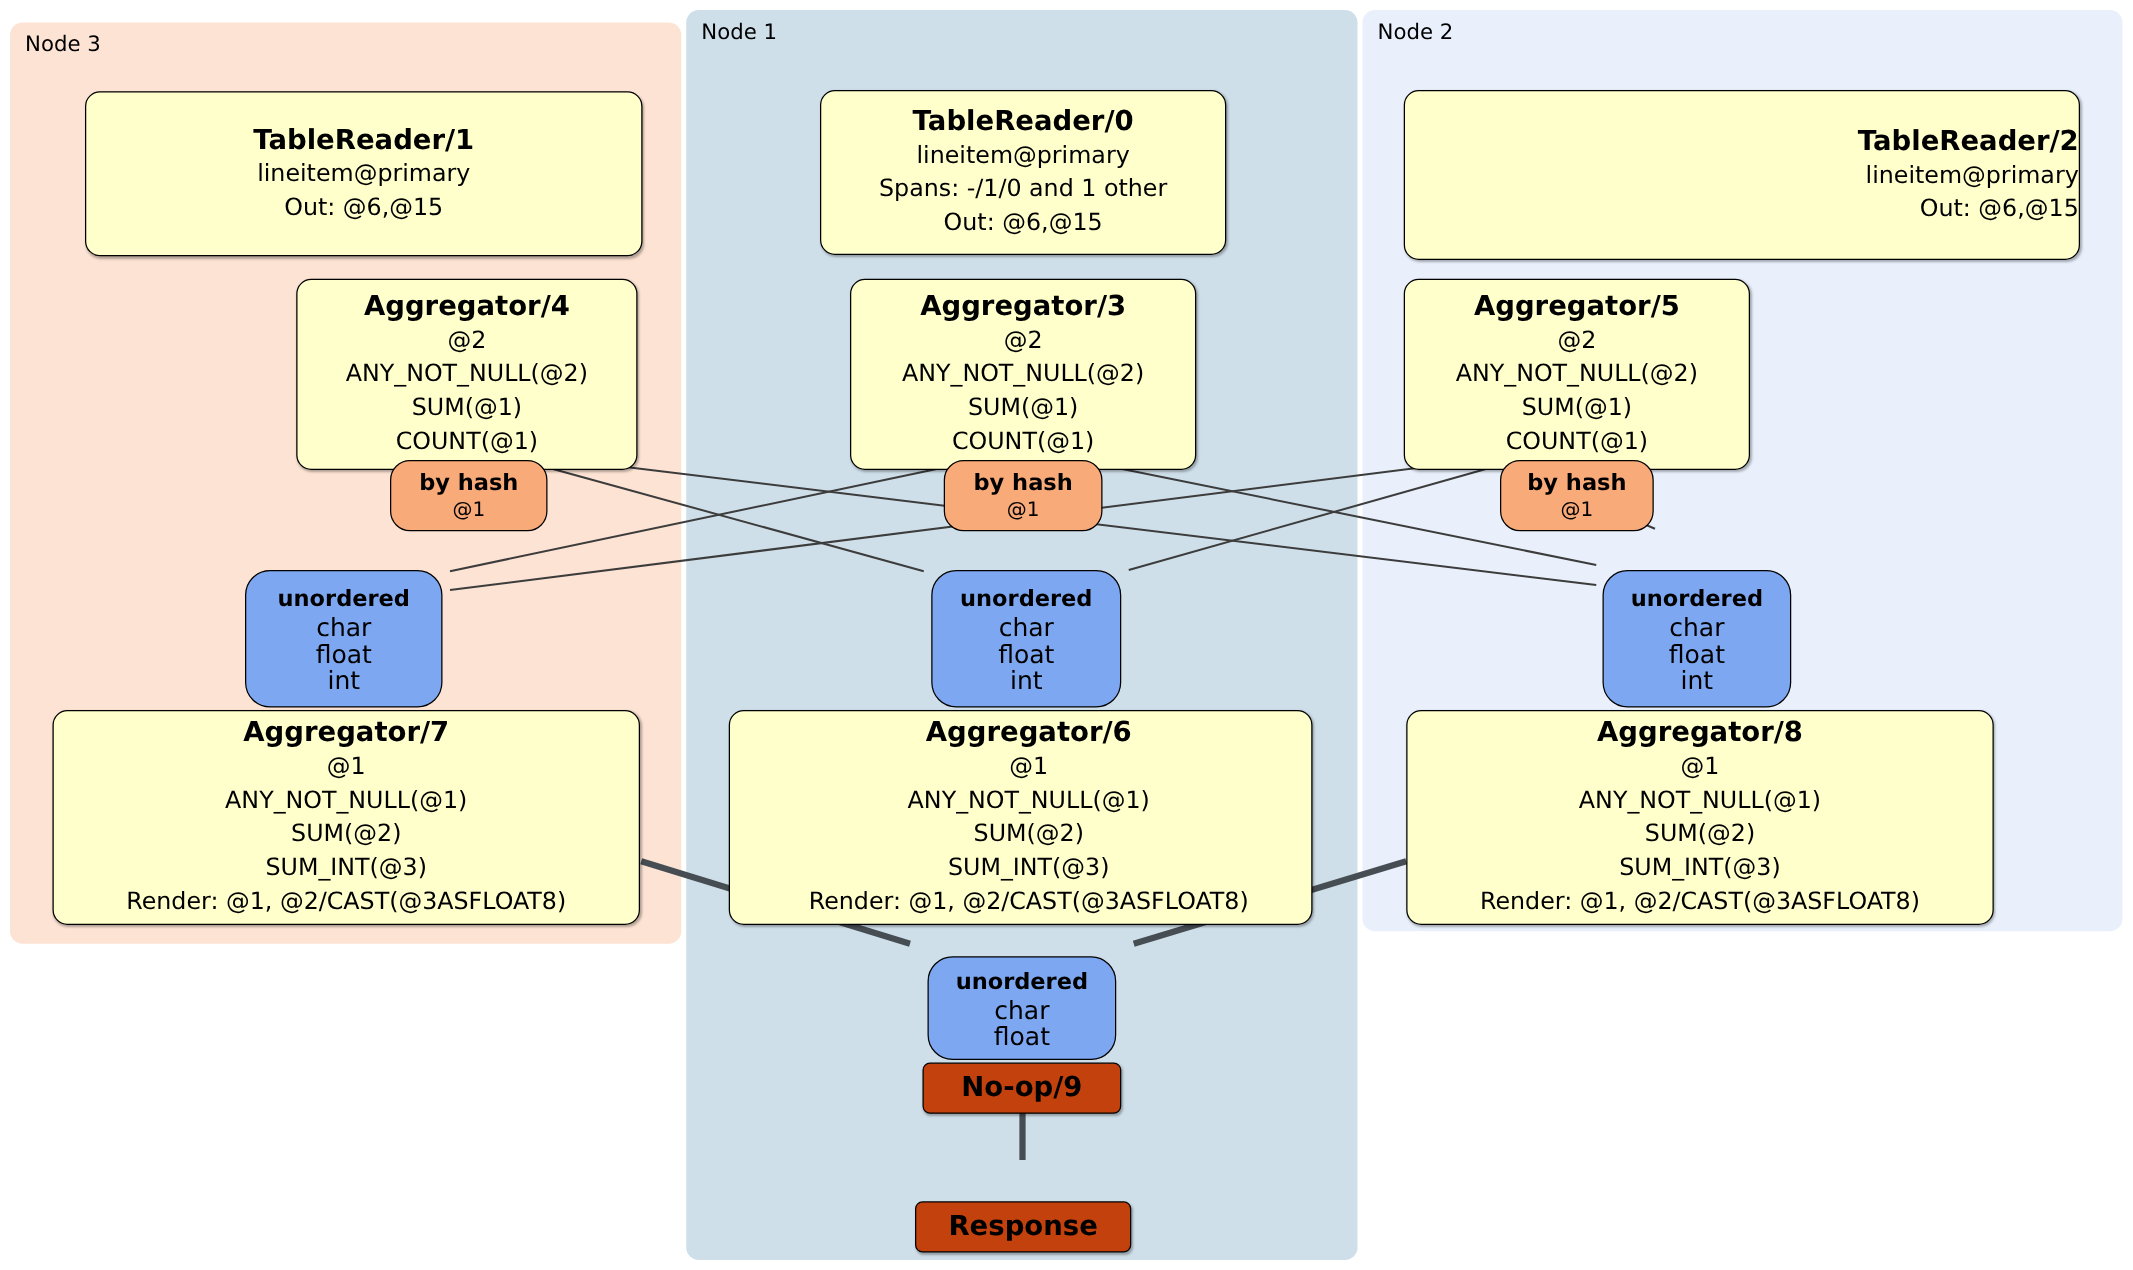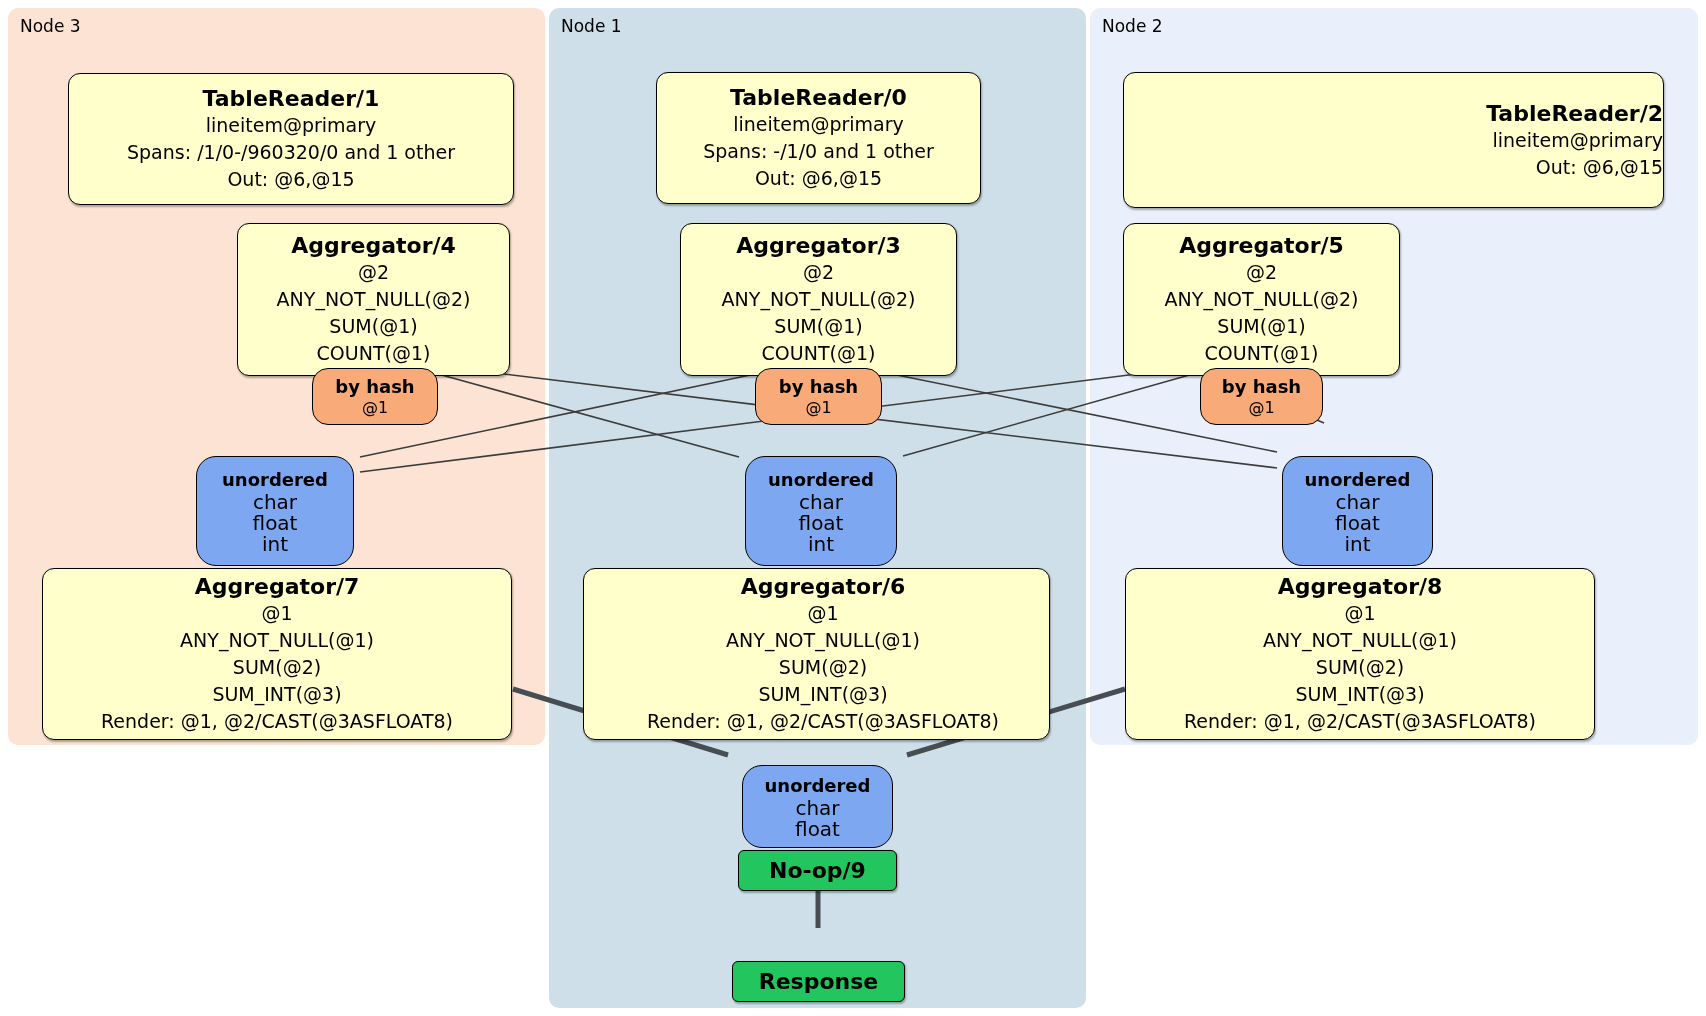--- a/index.html
+++ b/index.html
@@ -1,39 +1,39 @@
 <!DOCTYPE html>
 <html><head>
 <meta charset="utf-8">
 <style>
   html,body{margin:0;padding:0;background:#ffffff;}
   .canvas{position:relative;width:1706px;height:1016px;background:#ffffff;
           font-family:"DejaVu Sans",sans-serif;color:#000;overflow:hidden;}
   .region{position:absolute;border-radius:10px;z-index:0;}
   .region-label{position:absolute;top:8px;left:12px;font-size:17px;}
-  #region-node3{left:8px;top:8px;width:537px;height:737px;background:#fce3d3;}
+  #region-node3{left:8px;top:18px;width:537px;height:737px;background:#fce3d3;}
   #region-node1{left:549px;top:8px;width:537px;height:1000px;background:#cfdfe9;}
   #region-node2{left:1090px;top:8px;width:608px;height:737px;background:#e9f0fb;}
   .edges{position:absolute;left:0;top:0;width:1706px;height:1016px;z-index:1;pointer-events:none;}
   .edges path{fill:none;}
   .edges .thick{stroke:#464d53;stroke-width:5px;}
   .edges .thin{stroke:#3c3c3c;stroke-width:1.6px;}
   .node{position:absolute;z-index:2;display:flex;flex-direction:column;justify-content:center;
         align-items:center;text-align:center;box-sizing:border-box;margin-top:28px;}
   .pbox{background:#ffffcc;border:1.5px solid #000;border-radius:12px;
         box-shadow:1px 1.5px 2px rgba(0,0,0,.3);}
   .ptitle{font-weight:bold;font-size:22px;line-height:27px;white-space:nowrap;}
   .pline{font-size:19px;line-height:27px;white-space:nowrap;}
   .router{background:#f9aa79;border:1.5px solid #000;border-radius:16px;}
   .rtitle{font-weight:bold;font-size:18px;line-height:23px;white-space:nowrap;}
   .rline{font-size:16px;line-height:20px;white-space:nowrap;}
   .sync{background:#7da7f0;border:1.5px solid #000;border-radius:20px;}
   .stitle{font-weight:bold;font-size:18px;line-height:25px;white-space:nowrap;}
   .sline{font-size:20px;line-height:21px;white-space:nowrap;}
-  .mini{background:#22c55e;border:1.5px solid #000;border-radius:6px;
+  .mini{background:#c2410c;border:1.5px solid #000;border-radius:6px;
         box-shadow:1px 1.5px 2px rgba(0,0,0,.3);}
   .mtitle{font-weight:bold;font-size:22px;white-space:nowrap;}
 </style>
 </head>
 <body>
 
 <div class="canvas">
 
   <div class="region" id="region-node3">
     <span class="region-label">Node 3</span>
@@ -69,21 +69,20 @@
     <path class="thin" d="M818,397 L818,423" marker-end="url(#arrow-thin)"></path>
     <path class="thin" d="M882,372 L1277,452" marker-end="url(#arrow-thin)"></path>
     <path class="thin" d="M1200,366 L360,472" marker-end="url(#arrow-thin)"></path>
     <path class="thin" d="M1200,372 L903,456" marker-end="url(#arrow-thin)"></path>
     <path class="thin" d="M1263,397 L1324,423" marker-end="url(#arrow-thin)"></path>
   </svg>
 
   <div class="node pbox" style="left:68px;top:45px;width:446px;height:132px;">
     <div class="ptitle">TableReader/1</div>
     <div class="pline">lineitem@primary</div>
-    <div class="pline">Spans: /1/0-/960320/0 and 1 other</div>
     <div class="pline">Out: @6,@15</div>
   </div>
   <div class="node pbox" style="left:656px;top:44px;width:325px;height:132px;">
     <div class="ptitle">TableReader/0</div>
     <div class="pline">lineitem@primary</div>
     <div class="pline">Spans: -/1/0 and 1 other</div>
     <div class="pline">Out: @6,@15</div>
   </div>
   <div class="node pbox" style="left:1123px;top:44px;width:541px;height:136px;align-items:flex-end;">
     <div class="ptitle">TableReader/2</div>

